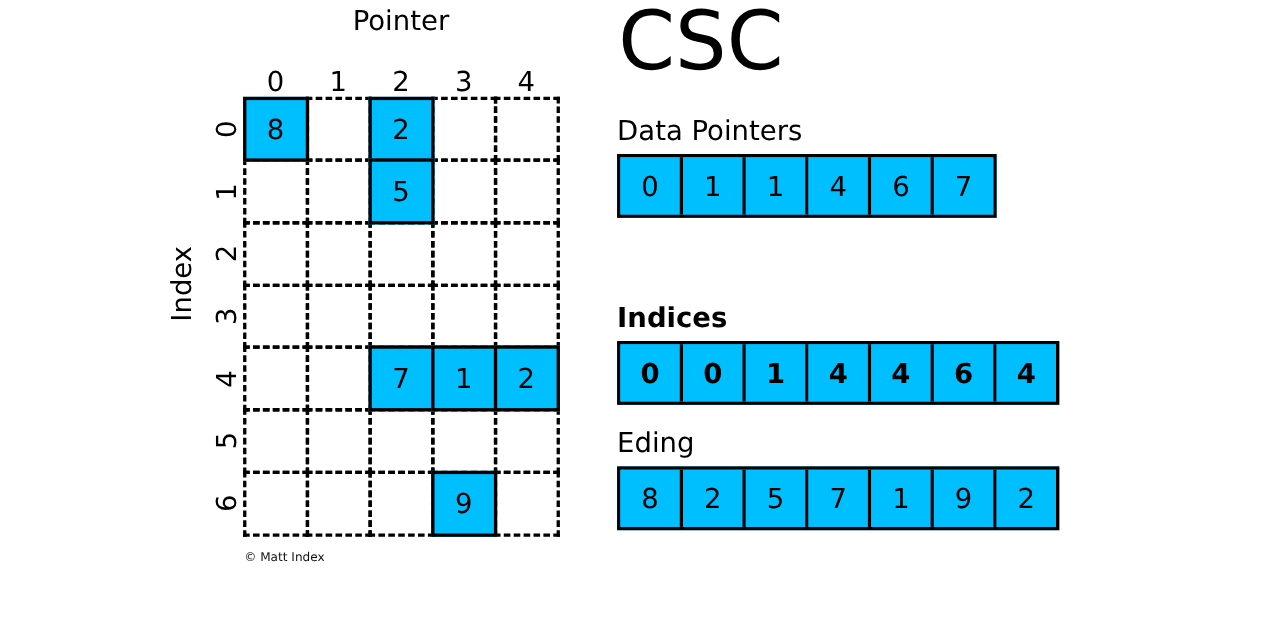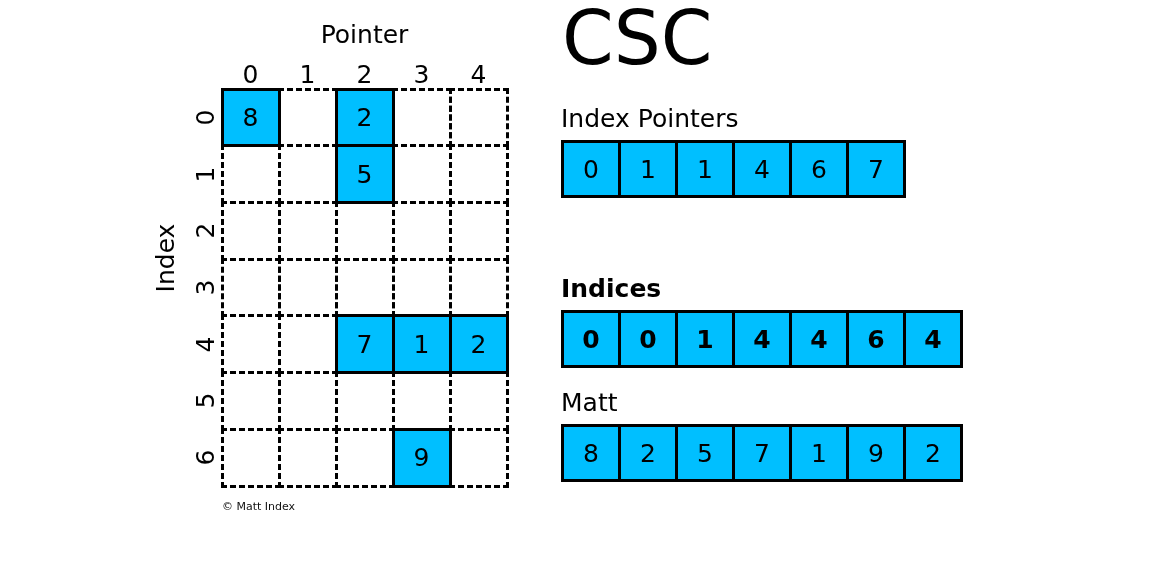--- a/index.html
+++ b/index.html
@@ -26,21 +26,20 @@
 
   #pointer-axis-title {
     position: absolute;
     left: 222px;
     top: 4px;
     width: 285px;
     text-align: center;
     font-size: 25px;
     line-height: 30px;
     white-space: nowrap;
-    margin-top: 16px;
   }
 
   #index-axis-title {
     position: absolute;
     left: 121px;
     top: 243px;
     width: 90px;
     text-align: center;
     font-size: 25px;
     line-height: 30px;
@@ -251,21 +250,21 @@
     </div>
 
   <div id="copyright">© Matt Index</div>
 </div>
 
 <div id="csc-panel">
 
   <div id="csc-title">CSC</div>
 
   <div class="array-block" id="block-indptr">
-    <div class="array-label">Index Pointers</div>
+    <div class="array-label">Data Pointers</div>
     <div class="array-boxes" id="indptr-boxes">
         <div class="abox">0</div>
         <div class="abox">1</div>
         <div class="abox">1</div>
         <div class="abox">4</div>
         <div class="abox">6</div>
         <div class="abox">7</div>
       </div>
   </div>
 
@@ -276,21 +275,21 @@
         <div class="abox">0</div>
         <div class="abox">1</div>
         <div class="abox">4</div>
         <div class="abox">4</div>
         <div class="abox">6</div>
         <div class="abox">4</div>
       </div>
   </div>
 
   <div class="array-block" id="block-data">
-    <div class="array-label">Matt</div>
+    <div class="array-label">Eding</div>
     <div class="array-boxes" id="data-boxes">
         <div class="abox">8</div>
         <div class="abox">2</div>
         <div class="abox">5</div>
         <div class="abox">7</div>
         <div class="abox">1</div>
         <div class="abox">9</div>
         <div class="abox">2</div>
       </div>
   </div>

